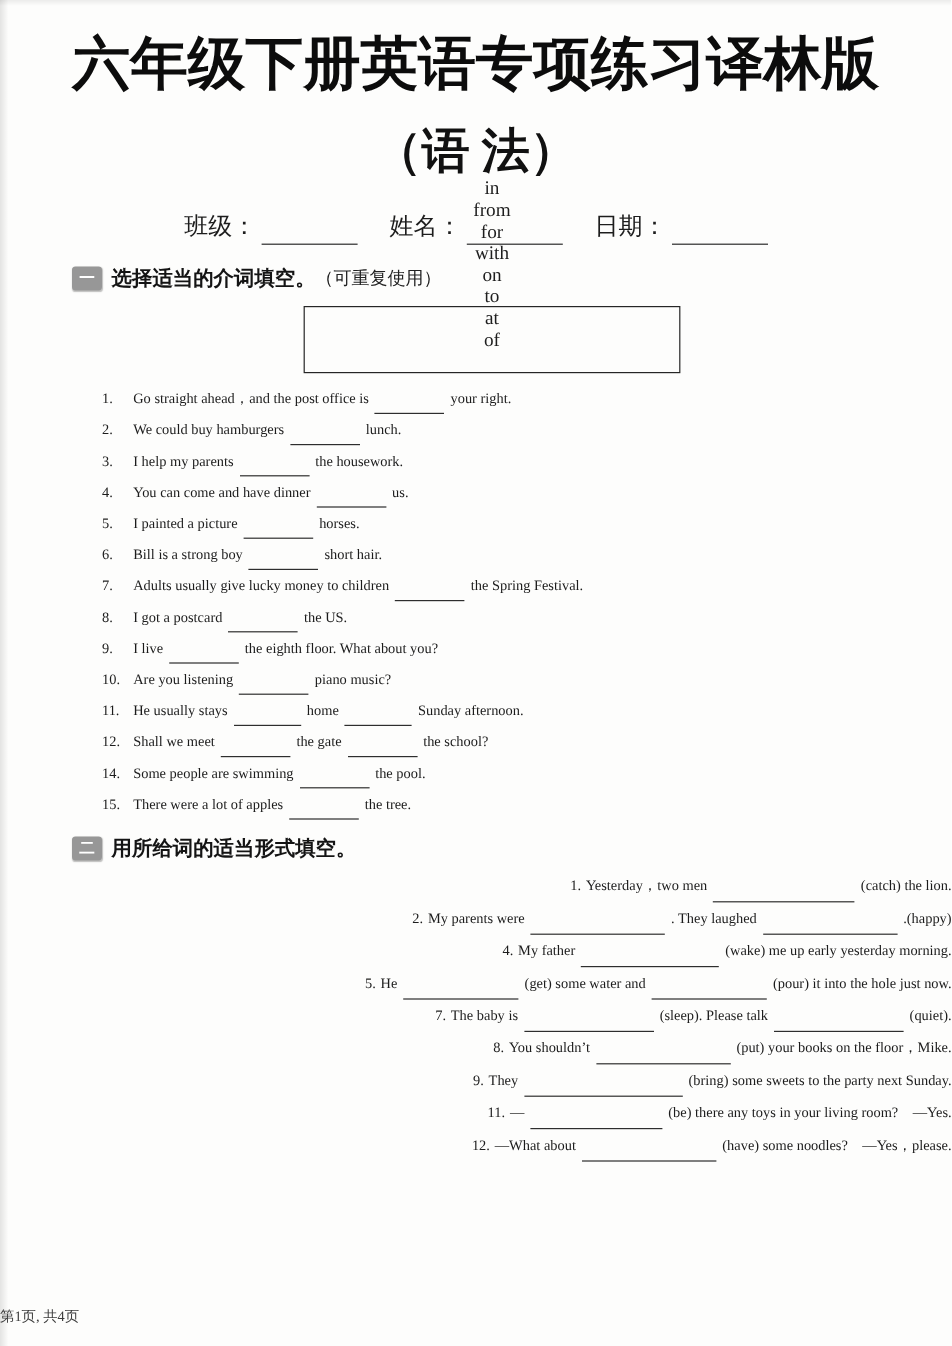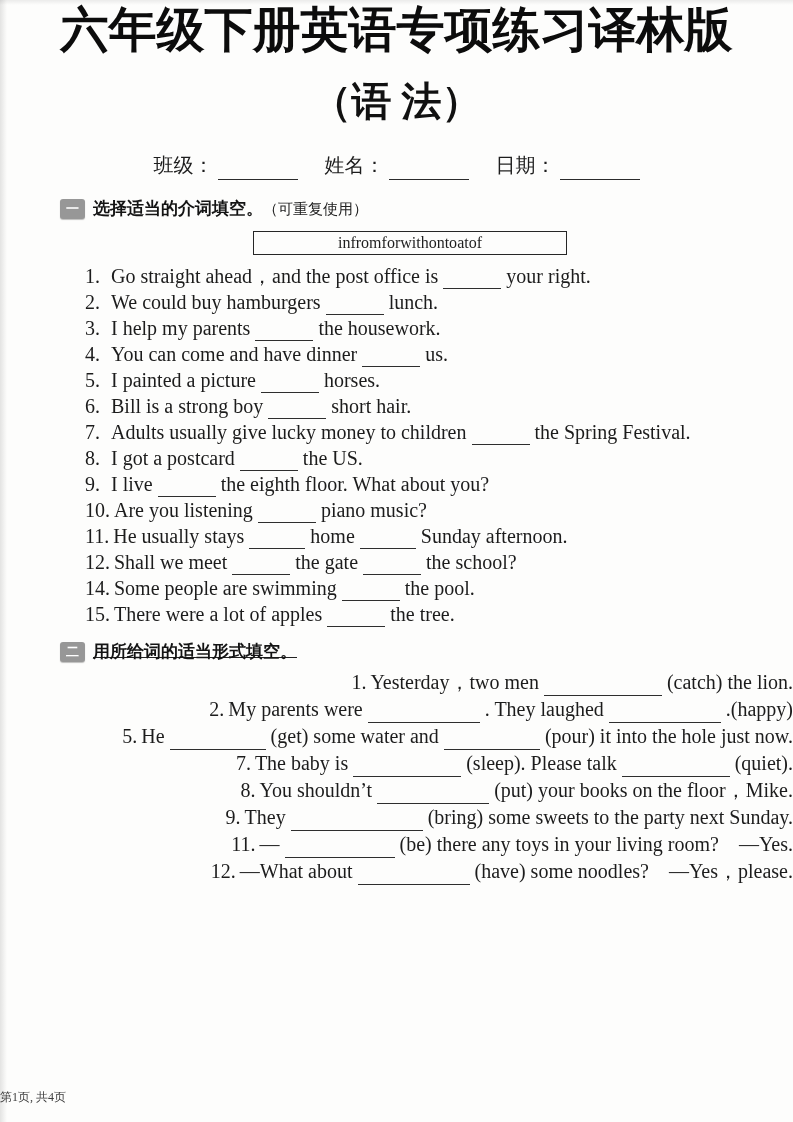--- a/index.html
+++ b/index.html
@@ -17,20 +17,21 @@
     content:""; position:absolute; left:0; top:0; bottom:0; width:7px;
     background:linear-gradient(to right, rgba(0,0,0,0.10), rgba(0,0,0,0));
     pointer-events:none;
   }
   .page::after {
     content:""; position:absolute; left:0; top:0; right:0; height:5px;
     background:linear-gradient(to bottom, rgba(0,0,0,0.07), rgba(0,0,0,0));
     pointer-events:none;
   }
   .title {
+    padding-top:24px;
     text-align:center;
     font-size:48px; line-height:60px;
     font-weight:bold; color:#0c0c0c;
     letter-spacing:0px;
     white-space:nowrap;
   }
   .subtitle {
     margin-top:16px;
     text-align:center;
     font-size:40px; line-height:52px;
@@ -47,21 +48,21 @@
   .info-blank {
     display:inline-block; width:80px; height:22px;
     border-bottom:1.5px solid #2b2b2b;
     vertical-align:bottom; margin-left:4px;
   }
   .sec-header {
     margin:16px 0 0 60px;
     height:24px; line-height:24px;
     white-space:nowrap;
   }
-  .sec-header.s2h { margin-top:12px;text-decoration:underline; }
+  .sec-header.s2h { margin-top:12px; }
   .marker {
     display:inline-block; width:25px; height:20px; line-height:20px;
     background:#979797; color:#ffffff;
     border-radius:3px; text-align:center;
     font-family:"Liberation Sans", sans-serif;
     font-size:13px; font-weight:bold;
     vertical-align:middle; margin-right:8px;
     box-shadow:0 1px 1px rgba(0,0,0,0.25);
   }
   .sec-title {
@@ -70,28 +71,29 @@
     vertical-align:middle;
     text-align:center;
   }
   .sec-note {
     font-size:15px; color:#222; vertical-align:middle;
   }
   .word-bank {
     margin:11px 0 0 253px;
     width:284px; height:20px;
     border:1.6px solid #262626;
-    padding:1px 14px;
-    display:flex; justify-content:center; align-items:center;
+    padding:17px 14px;
+    display:flex; justify-content:flex-end; align-items:center;
     font-size:16px; color:#1e1e1e;
     background:#fdfdfc;
+    flex-direction:column;
   }
   .qlist { margin:8px 0 0 85px; }
   .qlist.s2 { margin-top:6px;text-align:right; }
-  .q { white-space:nowrap; font-size:20px; color:#1c1c1c; }
+  .q { white-space:nowrap; font-size:12px; color:#1c1c1c; }
   .s1 .q { height:26px; line-height:26px; }
   .s2 .q { height:27px; line-height:27px; }
   .qnum { display:inline-block; min-width:22px; margin-right:4px; }
   .blank {
     display:inline-block; height:17px;
     border-bottom:1px solid #2e2e2e;
     vertical-align:bottom;
     margin:0 5px;
   }
   .footer {
@@ -146,20 +148,21 @@
       <div class="q"><span class="qnum">15.</span><span>There were a lot of apples</span><span class="blank" style="width: 58px;"></span><span>the tree.</span></div>
     </div>
 
   <div class="sec-header s2h">
     <span class="marker">二</span><span class="sec-title">用所给词的适当形式填空。</span>
   </div>
 
   <div class="qlist s2" id="s2-list">
       <div class="q"><span class="qnum">1.</span><span>Yesterday，two men</span><span class="blank" style="width: 118px;"></span><span>(catch) the lion.</span></div>
       <div class="q"><span class="qnum">2.</span><span>My parents were</span><span class="blank" style="width: 112px;"></span><span>. They laughed</span><span class="blank" style="width: 112px;"></span><span>.(happy)</span></div>
+      <div class="q"><span class="qnum">4.</span><span>My father</span><span class="blank" style="width: 115px;"></span><span>(wake) me up early yesterday morning.</span></div>
       <div class="q"><span class="qnum">5.</span><span>He</span><span class="blank" style="width: 96px;"></span><span>(get) some water and</span><span class="blank" style="width: 96px;"></span><span>(pour) it into the hole just now.</span></div>
       <div class="q"><span class="qnum">7.</span><span>The baby is</span><span class="blank" style="width: 108px;"></span><span>(sleep). Please talk</span><span class="blank" style="width: 108px;"></span><span>(quiet).</span></div>
       <div class="q"><span class="qnum">8.</span><span>You shouldn’t</span><span class="blank" style="width: 112px;"></span><span>(put) your books on the floor，Mike.</span></div>
       <div class="q"><span class="qnum">9.</span><span>They</span><span class="blank" style="width: 132px;"></span><span>(bring) some sweets to the party next Sunday.</span></div>
       <div class="q"><span class="qnum">11.</span><span>—</span><span class="blank" style="width: 110px;"></span><span>(be) there any toys in your living room?　—Yes.</span></div>
       <div class="q"><span class="qnum">12.</span><span>—What about</span><span class="blank" style="width: 112px;"></span><span>(have) some noodles?　—Yes，please.</span></div>
     </div>
 
   <div class="footer">第1页, 共4页</div>
 

